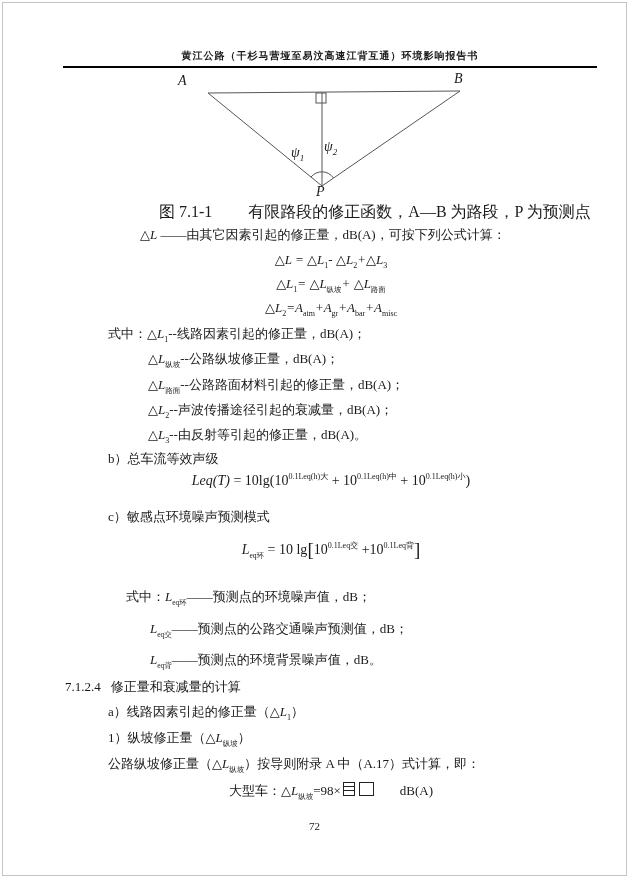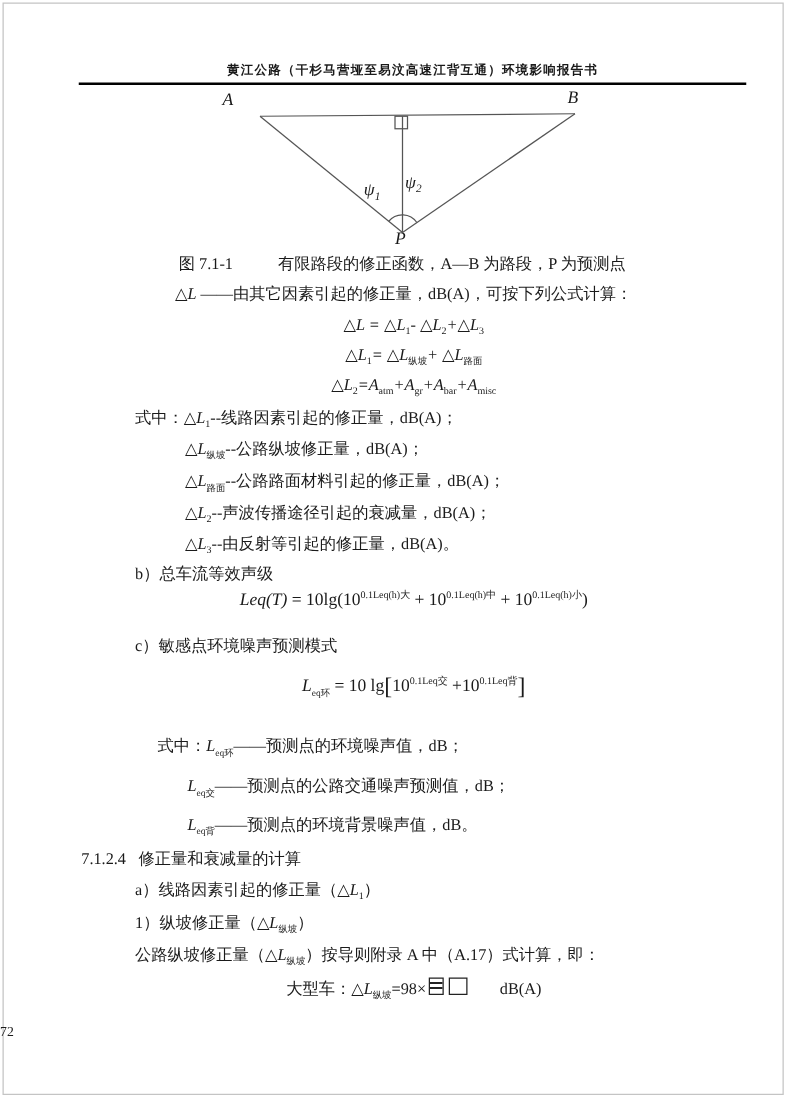--- a/index.html
+++ b/index.html
@@ -12,33 +12,33 @@
   .page-frame{position:absolute;top:2px;left:2px;right:2px;bottom:2px;
     border:1px solid #c4c4c4;pointer-events:none;}
   .header{left:63px;top:49px;width:534px;text-align:center;
     font-size:10px;font-weight:bold;letter-spacing:1px;white-space:nowrap;}
   .header-rule{left:63px;top:66px;width:534px;height:2px;background:#000;}
   .diagram{left:150px;top:70px;}
   .diagram line,.diagram rect,.diagram path{stroke:#555;stroke-width:1;fill:none;}
   .flabel{font-size:14px;font-style:italic;white-space:nowrap;}
   .flabel sub{font-size:9px;}
   .line{font-size:13px;line-height:16px;white-space:nowrap;}
-  .caption{font-size:13px;white-space:nowrap;}
+  .caption{font-size:16px;white-space:nowrap;margin-left:16px;}
   .cap-gap{margin-left:36px;}
   .formula{left:0;width:662px;text-align:center;font-size:13px;white-space:nowrap;}
   .var{font-style:italic;}
   sub{font-size:8px;line-height:0;}
   sup{font-size:8px;line-height:0;text-align:right;}
   sub.cjk,sup.cjk{font-size:7.5px;}
   .bigbracket{font-size:19px;vertical-align:-2px;}
   .mbox{display:inline-block;width:13px;height:12px;border:1px solid #222;
     margin:0 2px;vertical-align:-1px;}
   .mbox-lines{width:10px;
     background:linear-gradient(rgba(0,0,0,0) 0 3px,#222 3px 4px,rgba(0,0,0,0) 4px 7px,#222 7px 8px,rgba(0,0,0,0) 8px);}
-  .pagenum{left:0;width:629px;top:820px;font-size:11px;}
+  .pagenum{left:0;width:629px;top:820px;text-align:center;font-size:11px;}
 </style>
 </head>
 <body>
 
 <div class="page-frame"></div>
 
 <div class="abs header">
   <span>黄江公路（干杉马营垭至易汶高速江背互通）环境影响报告书</span>
 </div>
 <div class="abs header-rule"></div>

